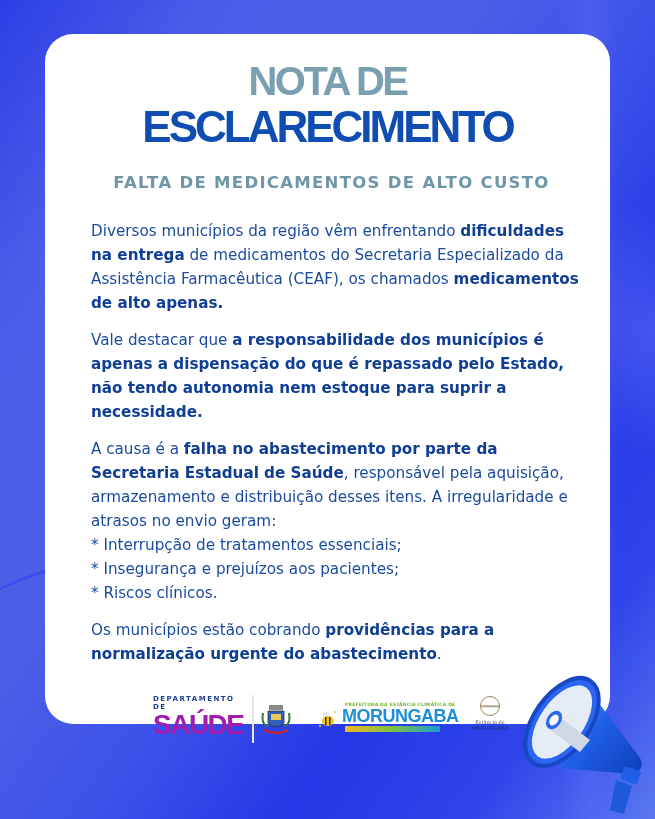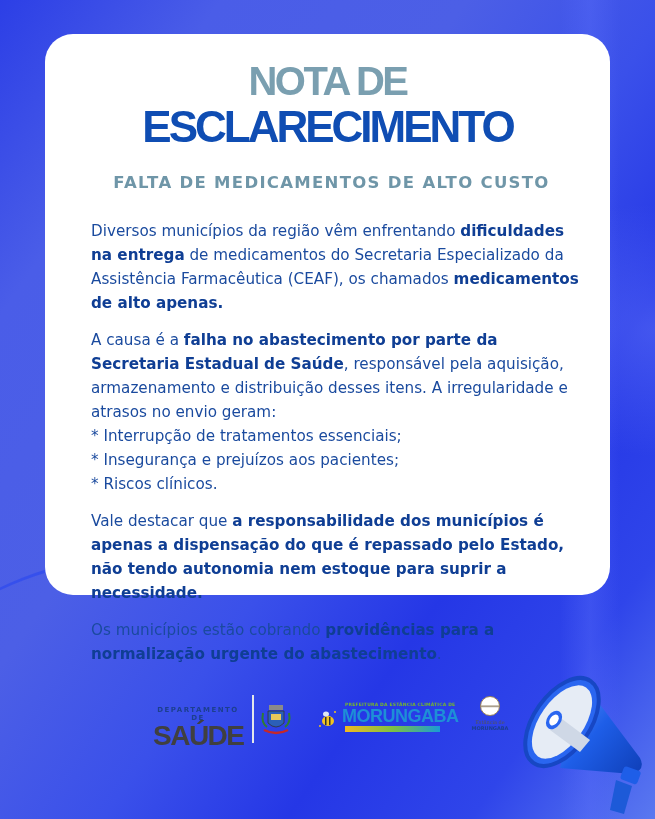--- a/index.html
+++ b/index.html
@@ -20,21 +20,21 @@
     border-top: 3px solid rgba(40,70,240,0.6);
     border-radius: 50%;
     transform: rotate(-12deg);
   }
   .bg-streak2 {
     position: absolute; left: 560px; top: 0; width: 60px; height: 819px;
     background: linear-gradient(90deg, rgba(90,110,250,0) 0%, rgba(90,110,250,0.35) 50%, rgba(90,110,250,0) 100%);
   }
   .card {
     position: absolute;
-    left: 45px; top: 34px; width: 565px; height: 561px;
+    left: 45px; top: 34px; width: 565px; height: 690px;
     background: #ffffff;
     border-radius: 28px;
   }
   .title1 {
     position: absolute; left: 0; right: 0; top: 26px;
     text-align: center;
     font-family: "Liberation Sans", sans-serif;
     font-weight: 700;
     font-size: 40px;
     letter-spacing: -2.5px;
@@ -67,30 +67,29 @@
     font-size: 15.2px;
     line-height: 24px;
     color: #1a4a9e;
   }
   .body p { margin-bottom: 13px; }
   .body b { color: #0f3e94; font-weight: 700; }
   .logos {
     position: absolute; left: 0; right: 0; top: 654px; height: 60px;
   }
   .dep {
-    position: absolute; left: 108px; top: 18px; width: 90px;
-    text-align: center;
+    position: absolute; left: 108px; top: 7px; width: 90px;
   }
   .dep-small {
     font-family: "DejaVu Sans", sans-serif;
     font-size: 7px; font-weight: 700; letter-spacing: 1.5px; color: #1c3f8e;
   }
   .dep-big {
     font-family: "Liberation Sans", sans-serif;
-    font-size: 28px; font-weight: 700; letter-spacing: -1.5px; color: #404040; line-height: 28px;
+    font-size: 28px; font-weight: 700; letter-spacing: -1.5px; color: #a21caf; line-height: 28px;
   }
   .divider {
     position: absolute; left: 207px; top: 7px; width: 2px; height: 48px; background: #e3e6ea;
   }
   .crest {
     position: absolute; left: 213px; top: 15px; width: 36px; height: 36px;
   }
   .moru {
     position: absolute; left: 270px; top: 14px; width: 130px; height: 34px;
   }
@@ -128,22 +127,22 @@
 <div class="bg-streak"></div>
 <div class="bg-streak2"></div>
 
 <div class="card">
   <div class="title1">NOTA DE</div>
   <div class="title2">ESCLARECIMENTO</div>
   <div class="subtitle">FALTA DE MEDICAMENTOS DE ALTO CUSTO</div>
 
   <div class="body">
     <p><span>Diversos municípios da região vêm enfrentando </span><b>dificuldades na entrega</b><span> de medicamentos do Secretaria Especializado da Assistência Farmacêutica (CEAF), os chamados </span><b>medicamentos de alto apenas.</b></p>
+    <p><span>Vale destacar que </span><b>a responsabilidade dos municípios é apenas a dispensação do que é repassado pelo Estado, não tendo autonomia nem estoque para suprir a necessidade.</b></p>
     <p><span>A causa é a </span><b>falha no abastecimento por parte da Secretaria Estadual de Saúde</b><span>, responsável pela aquisição, armazenamento e distribuição desses itens. A irregularidade e atrasos no envio geram:</span><br><span>* Interrupção de tratamentos essenciais;</span><br><span>* Insegurança e prejuízos aos pacientes;</span><br><span>* Riscos clínicos.</span></p>
-    <p><span>Vale destacar que </span><b>a responsabilidade dos municípios é apenas a dispensação do que é repassado pelo Estado, não tendo autonomia nem estoque para suprir a necessidade.</b></p>
     <p><span>Os municípios estão cobrando </span><b>providências para a normalização urgente do abastecimento</b><span>.</span></p>
   </div>
 
   <div class="logos">
     <div class="dep">
       <div class="dep-small">DEPARTAMENTO DE</div>
       <div class="dep-big">SAÚDE</div>
     </div>
     <div class="divider"></div>
     <svg class="crest" viewBox="0 0 36 36">

